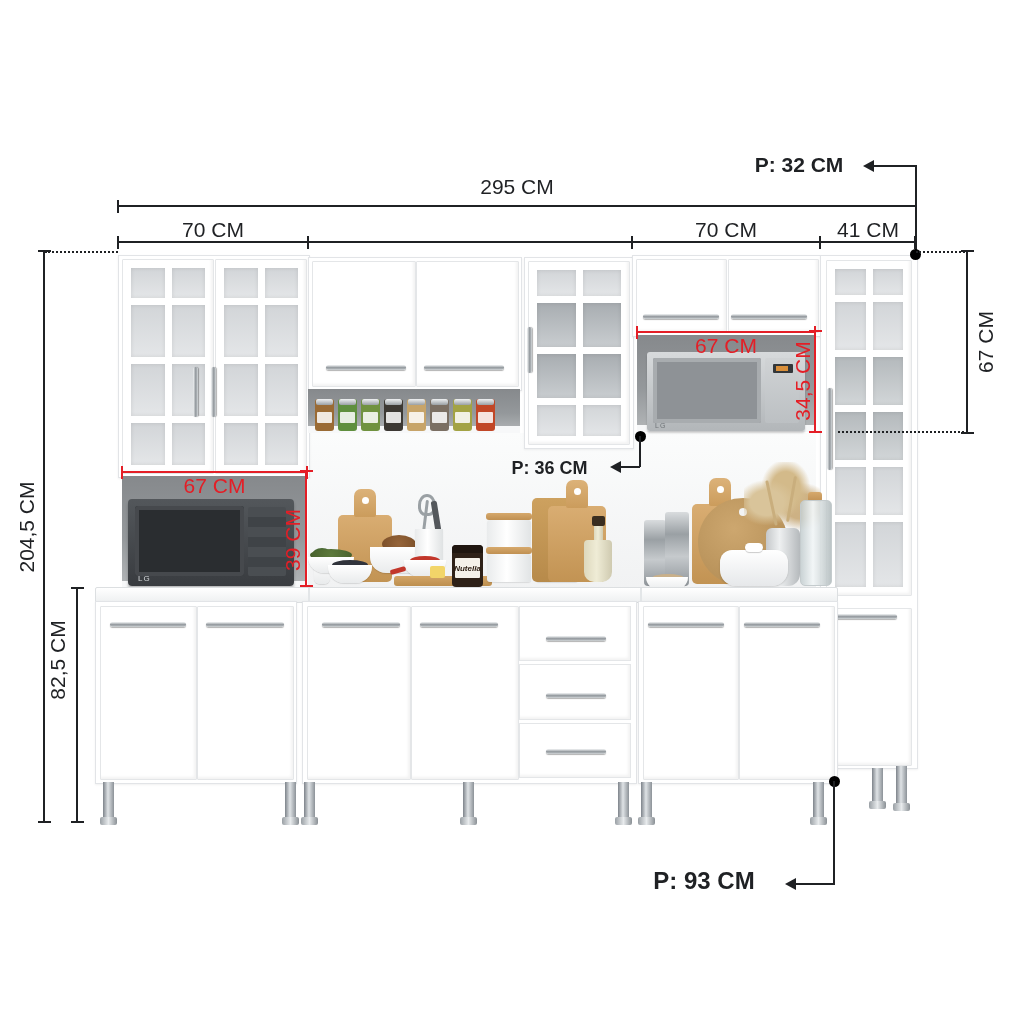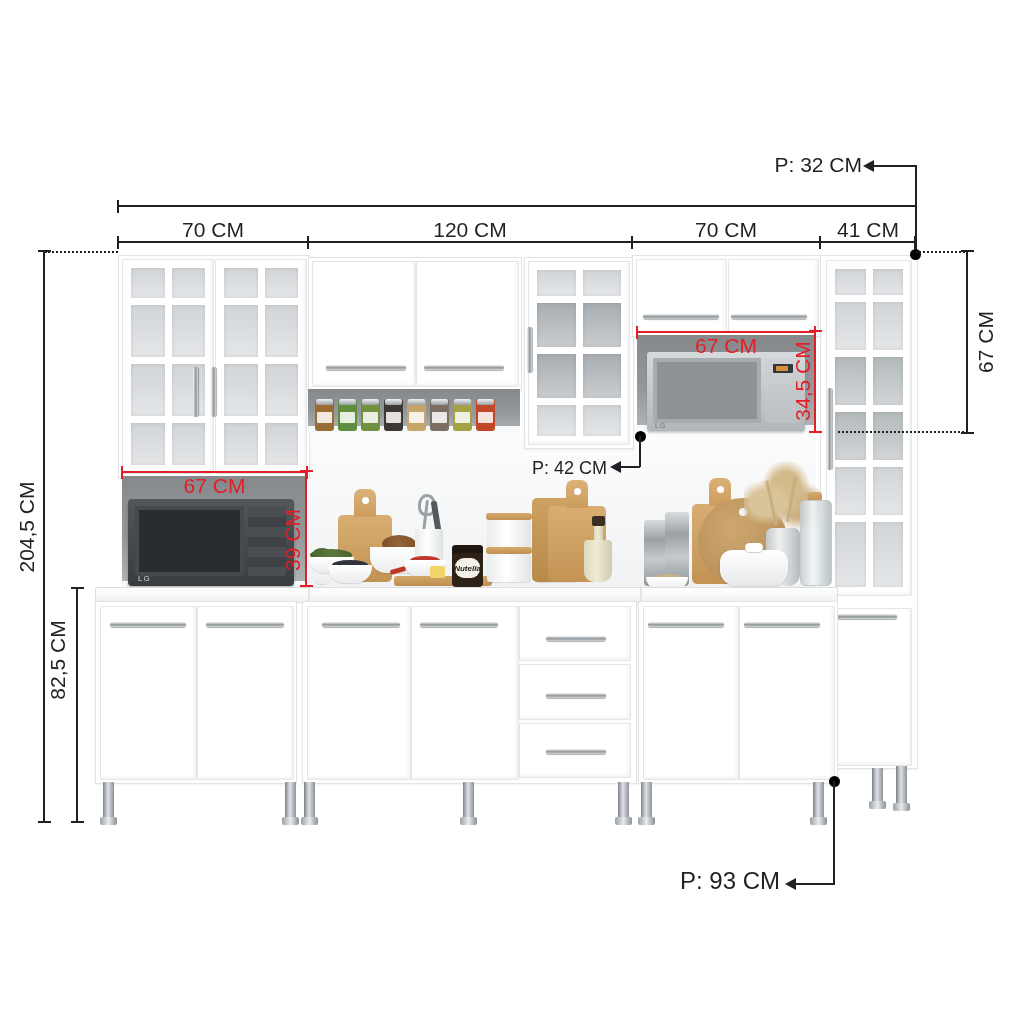--- a/index.html
+++ b/index.html
@@ -17,21 +17,21 @@
   .red.dim-h::before,.red.dim-h::after,.red.dim-v::before,.red.dim-v::after{background:var(--red,#e41e26);}
   .tick{position:absolute;top:-7px;width:2px;height:13px;background:var(--ink,#1f2124);}
   .lead-h{position:absolute;height:0;border-top:2px solid var(--ink,#1f2124);}
   .lead-v{position:absolute;width:0;border-left:2px solid var(--ink,#1f2124);}
   .dot-h{position:absolute;height:0;border-top:2px dotted var(--ink,#1f2124);}
   .node{position:absolute;width:11px;height:11px;border-radius:50%;background:#000;}
   .arrow-l{position:absolute;width:0;height:0;border-top:6px solid transparent;border-bottom:6px solid transparent;border-right:11px solid var(--ink,#1f2124);}
   .dim-label{position:absolute;font-size:21px;line-height:22px;text-align:center;color:var(--ink,#1f2124);}
   .vlabel{position:absolute;font-size:21px;line-height:22px;white-space:nowrap;text-align:center;transform:rotate(-90deg);color:var(--ink,#1f2124);}
   .redtxt{color:var(--red,#e41e26);}
-  .right{text-align:right;}
+  .right{text-align:center;font-weight:bold;}
   
   .box{position:absolute;background:var(--cabinet,#fff);border:1px solid var(--edge,#e2e4e7);box-shadow:0 1px 2px rgba(0,0,0,.06);}
   .door{position:absolute;background:#fff;border:1px solid #e4e6e8;border-radius:1px;box-shadow:inset -2px -2px 3px rgba(0,0,0,.05);}
   .drawerstack{position:absolute;display:flex;flex-direction:column;gap:3px;}
   .drawer{position:relative;flex:1;background:#fff;border:1px solid #e4e6e8;box-shadow:inset -2px -2px 3px rgba(0,0,0,.05);}
   .glass{position:absolute;inset:8px;display:grid;grid-template-columns:1fr 1fr;gap:7px;}
   .pane{background:linear-gradient(180deg,#d2d5d8,#e4e6e8);box-shadow:inset 0 0 4px rgba(0,0,0,.10);}
   .dishes .pane:nth-child(n+3):nth-child(-n+6){background:linear-gradient(180deg,#a8adb1,#c9cdd0);}
   .tallglass .pane:nth-child(n+5):nth-child(-n+8){background:linear-gradient(180deg,#b4b9bc,#d2d6d8);}
   .handle-h{position:absolute;height:5px;border-radius:3px;background:linear-gradient(180deg,#f4f6f7,#8f959a 55%,#d4d8da);box-shadow:0 1px 1px rgba(0,0,0,.3);}
@@ -62,21 +62,21 @@
   .board.handled::after{content:"";position:absolute;top:-18px;left:50%;margin-left:-3px;width:7px;height:7px;border-radius:50%;background:#fff;}
   .board-round{position:absolute;border-radius:50%;background:radial-gradient(circle at 40% 35%,#cda76f,#ae8850);}
   .board-round::before{content:"";position:absolute;top:10px;left:50%;margin-left:-4px;width:8px;height:8px;border-radius:50%;background:#f2f3f4;}
   .wood{background:linear-gradient(180deg,#d3a567,#bd8f4f);}
   .whitebowl{position:absolute;background:linear-gradient(180deg,#ffffff,#e9ebec);border-radius:0 0 16px 16px;box-shadow:0 1px 1px rgba(0,0,0,.12);}
   .blob{position:absolute;border-radius:50%;}
   .crock{position:absolute;background:linear-gradient(90deg,#e8eaeb,#ffffff 45%,#dfe2e3);border-radius:0 0 8px 8px;box-shadow:0 1px 1px rgba(0,0,0,.12);}
   .stick{position:absolute;border-radius:2px;}
   .nutella{position:absolute;background:#2e2118;border-radius:4px;}
   .nutella .nlid{position:absolute;left:0;right:0;top:0;height:8px;background:#1f1610;border-radius:4px 4px 0 0;}
-  .nutella .nlabel{position:absolute;left:3px;right:3px;top:13px;height:20px;background:#f4f1ea;border-radius:9px;
+  .nutella .nlabel{position:absolute;left:3px;right:3px;top:13px;height:20px;background:#f4f1ea;border-radius:1px;
        display:flex;align-items:center;justify-content:center;font-size:8px;font-weight:bold;font-style:italic;color:#27190e;}
   .canister{position:absolute;background:linear-gradient(90deg,#e9ebec,#ffffff 45%,#e1e4e5);border-radius:3px;box-shadow:0 1px 1px rgba(0,0,0,.1);}
   .lidwood{position:absolute;background:linear-gradient(180deg,#d6a96c,#c09052);border-radius:3px;}
   .cruet{position:absolute;background:linear-gradient(90deg,#ddd8bd,#efecd6 45%,#cfcab0);border-radius:4px 4px 10px 10px;}
   .tumbler{position:absolute;background:linear-gradient(180deg,#d9dcde,#9aa0a4 30%,#c6cacd 60%,#8f959a);border-radius:3px 3px 4px 4px;}
   .tureen{position:absolute;background:linear-gradient(180deg,#ffffff,#e6e8ea);border-radius:12px 12px 16px 16px;box-shadow:0 1px 2px rgba(0,0,0,.15);}
   .tureen::before{content:"";position:absolute;top:-7px;left:50%;margin-left:-9px;width:18px;height:9px;border-radius:6px;background:#fff;box-shadow:0 1px 1px rgba(0,0,0,.2);}
   .vase{position:absolute;background:linear-gradient(90deg,#c5c8ca,#eef0f1 40%,#b5b9bc);border-radius:6px 6px 12px 12px;}
   .wheat{position:absolute;background:
      radial-gradient(ellipse at 30% 55%,#d9c49a 0 22%,transparent 40%),
@@ -306,24 +306,24 @@
   <div class="leg" style="left:618px;top:782px;height:36px;"></div>
   <div class="leg" style="left:641px;top:782px;height:36px;"></div>
   <div class="leg" style="left:813px;top:782px;height:36px;"></div>
 
   <div class="dim-label right" style="left:736px;top:154px;width:126px;">P: 32 CM</div>
   <div class="arrow-l" style="left:863px;top:160px;"></div>
   <div class="lead-h" style="left:873px;top:165px;width:43px;"></div>
   <div class="lead-v" style="left:915px;top:165px;height:89px;"></div>
   <div class="node" style="left:910px;top:249px;"></div>
 
+  <div class="dim-label" style="left:377px;top:176px;width:280px;">295 CM</div>
   <div class="dim-h" style="left:118px;top:205px;width:798px;"></div>
 
   <div class="dim-label" style="left:118px;top:219px;width:190px;">70 CM</div>
-  <div class="dim-label" style="left:308px;top:219px;width:324px;">120 CM</div>
   <div class="dim-label" style="left:632px;top:219px;width:188px;">70 CM</div>
   <div class="dim-label" style="left:820px;top:219px;width:96px;">41 CM</div>
   <div class="dim-h" style="left:118px;top:241px;width:797px;">
     <div class="tick" style="left:189px;"></div>
     <div class="tick" style="left:513px;"></div>
     <div class="tick" style="left:701px;"></div>
   </div>
 
   <div class="dot-h" style="left:45px;top:251px;width:73px;"></div>
   <div class="dim-v" style="left:43px;top:251px;height:571px;"></div>
@@ -339,21 +339,21 @@
 
   <div class="dim-h red" style="left:637px;top:331px;width:178px;"></div>
   <div class="dim-label redtxt" style="left:637px;top:335px;width:178px;">67 CM</div>
   <div class="dim-v red" style="left:814px;top:331px;height:101px;"></div>
   <div class="vlabel redtxt" style="left:748px;top:370px;width:110px;">34,5 CM</div>
 
   <div class="node" style="left:635px;top:431px;"></div>
   <div class="lead-v" style="left:639px;top:436px;height:31px;"></div>
   <div class="lead-h" style="left:621px;top:466px;width:19px;"></div>
   <div class="arrow-l" style="left:610px;top:461px;"></div>
-  <div class="dim-label right" style="left:492px;top:457px;width:115px;font-size:18px;">P: 42 CM</div>
+  <div class="dim-label right" style="left:492px;top:457px;width:115px;font-size:18px;">P: 36 CM</div>
 
   <div class="dot-h" style="left:916px;top:251px;width:52px;"></div>
   <div class="dim-v" style="left:966px;top:251px;height:182px;"></div>
   <div class="vlabel" style="left:941px;top:331px;width:90px;">67 CM</div>
   <div class="dot-h" style="left:838px;top:431px;width:130px;"></div>
 
   <div class="node" style="left:829px;top:776px;"></div>
   <div class="lead-v" style="left:833px;top:781px;height:104px;"></div>
   <div class="lead-h" style="left:796px;top:883px;width:38px;"></div>
   <div class="arrow-l" style="left:785px;top:878px;"></div>

